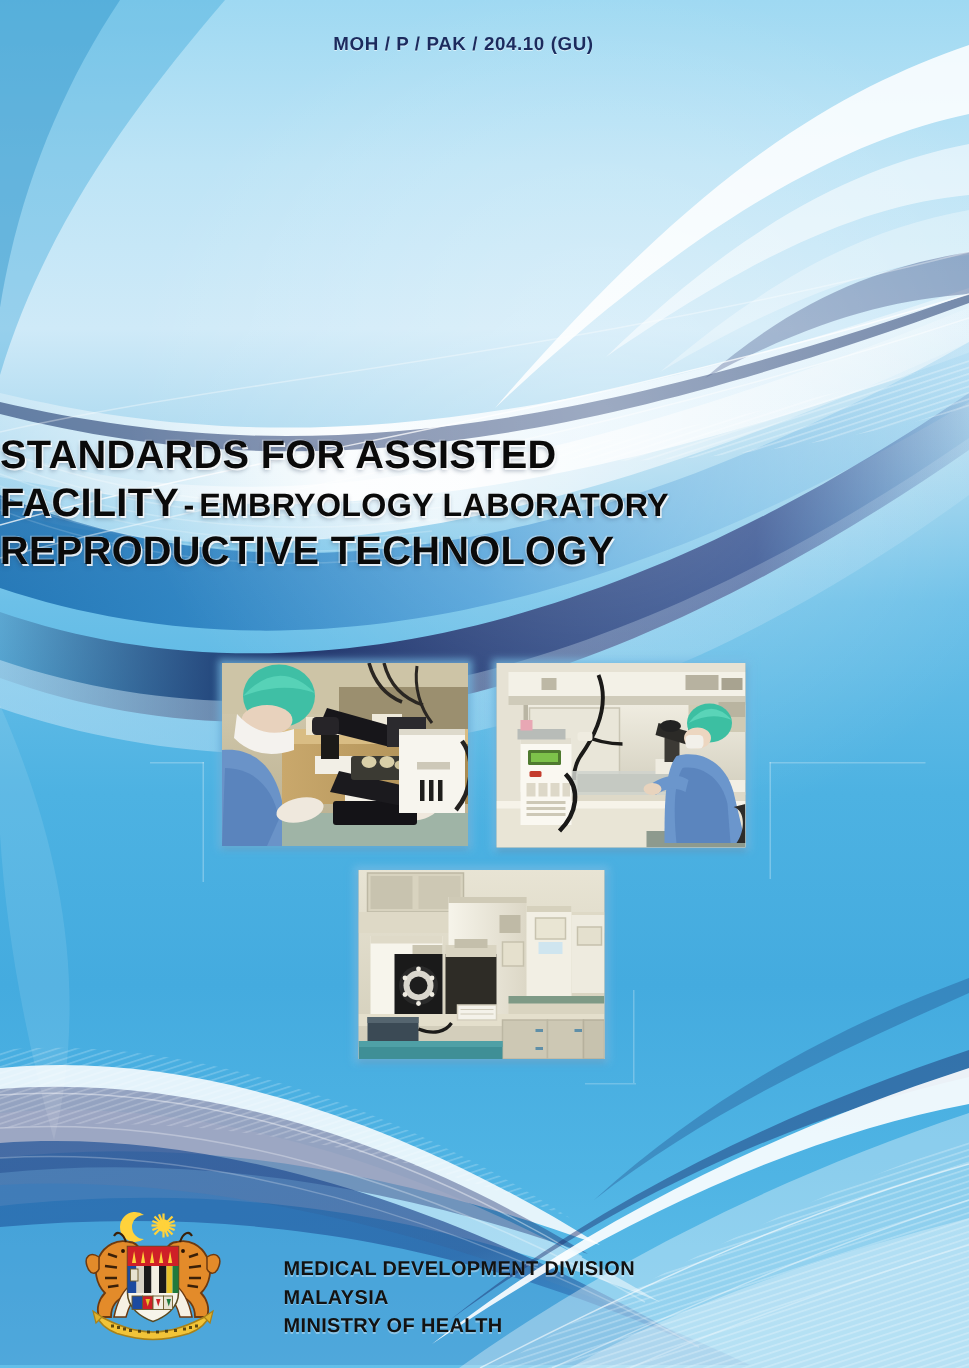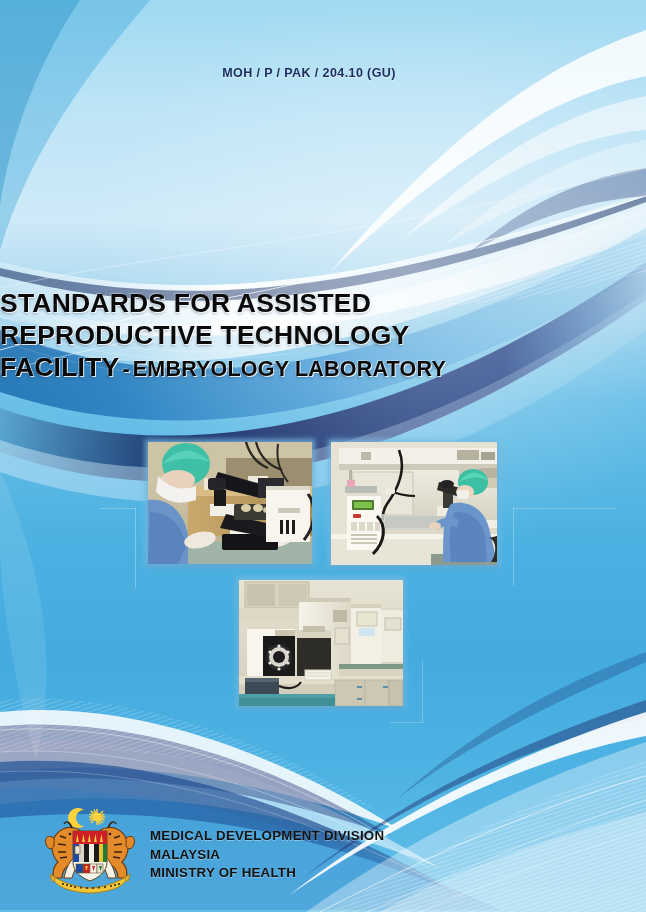--- a/index.html
+++ b/index.html
@@ -23,21 +23,20 @@
   .svg-layer { position:absolute; inset:0; width:646px; height:912px; }
 
   
   .code {
     position:absolute; top:22px; left:0; width:646px;
     text-align:center;
     padding-right:28px;
     font-size:12.5px; font-weight:bold; letter-spacing:.4px;
     color:#1b2b5e;
     text-shadow:0 1px 0 rgba(255,255,255,.55);
-    margin-top:44px;
   }
 
   
   .fline { position:absolute; background:rgba(255,255,255,.55); }
   .fline.v { width:1px; }
   .fline.h { height:1px; }
 
   
   .title-wrap {
     position:absolute; top:288px; left:0; width:646px;
@@ -63,21 +62,21 @@
   
   .photo {
     position:absolute;
     overflow:hidden;
     background:#cfcab4;
     box-shadow:0 0 5px 3px rgba(120,190,230,.75), 0 2px 4px rgba(20,50,80,.35);
   }
   .photo svg { display:block; width:100%; height:100%; }
 
   
-  .footer { position:absolute; left:40px; bottom:18px; display:flex; align-items:center; }
+  .footer { position:absolute; left:52px; bottom:18px; display:flex; align-items:flex-end;gap:27px; }
   .crest { width:100px; height:96px; flex:none; }
   .crest svg { display:block; }
   .foot-text {
     margin-left:10px; margin-top:18px;
     color:#121212;
     font-size:13.3px; font-weight:bold; line-height:1.42;
     letter-spacing:.25px;
     text-shadow:0 1px 0 rgba(255,255,255,.35);
   }
 </style>
@@ -194,22 +193,22 @@
 
   <div class="fline v" style="left:135px; top:508px; height:80px; opacity:.5;"></div>
   <div class="fline h" style="left:100px; top:508px; width:36px; opacity:.45;"></div>
   <div class="fline v" style="left:513px; top:508px; height:78px; opacity:.5;"></div>
   <div class="fline h" style="left:513px; top:508px; width:104px; opacity:.45;"></div>
   <div class="fline v" style="left:422px; top:660px; height:62px; opacity:.45;"></div>
   <div class="fline h" style="left:390px; top:722px; width:34px; opacity:.4;"></div>
 
   <div class="title-wrap">
     <span class="tline t1">STANDARDS FOR ASSISTED</span>
+    <span class="tline t3"><span>FACILITY</span><span class="small" style="padding:0 3px;">-</span><span class="small">EMBRYOLOGY LABORATORY</span></span>
     <span class="tline t2">REPRODUCTIVE TECHNOLOGY</span>
-    <span class="tline t3"><span>FACILITY</span><span class="small" style="padding:0 3px;">-</span><span class="small">EMBRYOLOGY LABORATORY</span></span>
   </div>
 
   <div class="photo" style="left:148px; top:442px; width:164px; height:122px;">
     <svg viewBox="0 0 164 122" preserveAspectRatio="none">
       <defs>
         <linearGradient id="p1wall" x1="0" y1="0" x2="0" y2="1">
           <stop offset="0%" stop-color="#d7cfb4"></stop>
             <stop offset="100%" stop-color="#b9ae8e"></stop>
         </linearGradient>
         <linearGradient id="p1bench" x1="0" y1="0" x2="1" y2="0">

